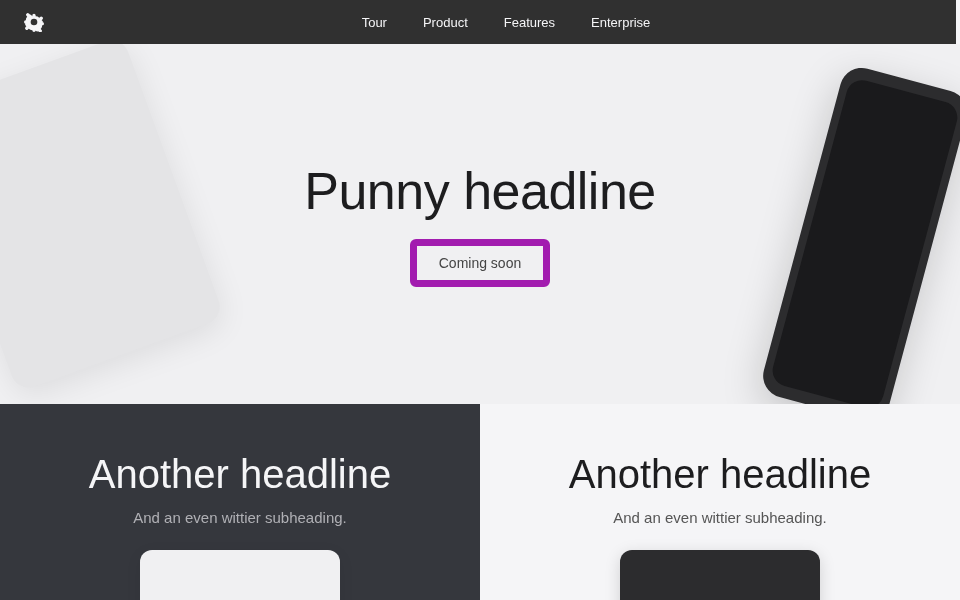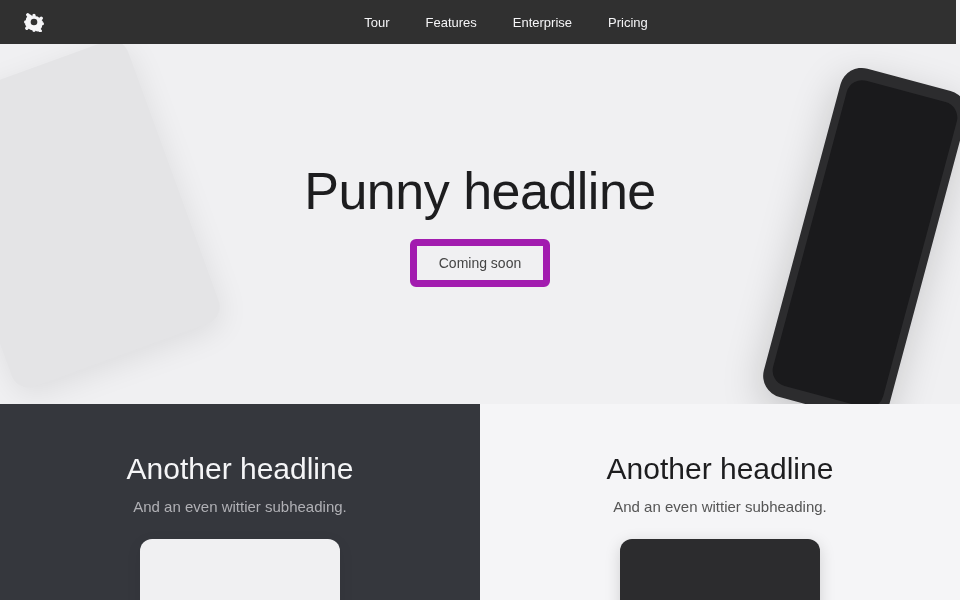--- a/index.html
+++ b/index.html
@@ -113,21 +113,21 @@
       flex-direction: column;
       align-items: center;
     }
     .bottom-card.dark {
       background: #35373d;
     }
     .bottom-card.light {
       background: #f5f5f7;
     }
     .bottom-card-title {
-      font-size: 30px;
+      font-size: 40px;
       font-weight: 400;
       margin-bottom: 12px;
       text-align: center;
     }
     .bottom-card.dark .bottom-card-title { color: #f5f5f7; }
     .bottom-card.light .bottom-card-title { color: #1d1d1f; }
     .bottom-card-sub {
       font-size: 15px;
       text-align: center;
       margin-bottom: 24px;
@@ -155,23 +155,23 @@
 <nav>
   <div class="nav-inner">
     <div class="nav-logo">
 
       <svg viewBox="0 0 24 24" xmlns="http://www.w3.org/2000/svg">
         <path d="M12 2a2 2 0 0 1 1.995 1.85L14 4v1.17a6.002 6.002 0 0 1 4.243 1.587l.172.172.828-.828a2 2 0 0 1 2.953 2.695l-.125.138-.828.828A6.003 6.003 0 0 1 22.83 12H22a2 2 0 0 1 0 4h-.17a6.003 6.003 0 0 1-1.587 4.243l-.172.172.828.828a2 2 0 0 1-2.695 2.953l-.138-.125-.828-.828A6.003 6.003 0 0 1 14 22.83V22a2 2 0 0 1-4 0v-.17a6.003 6.003 0 0 1-4.243-1.587l-.172-.172-.828.828a2 2 0 0 1-2.953-2.695l.125-.138.828-.828A6.003 6.003 0 0 1 1.17 14H2a2 2 0 0 1 0-4h.17A6.003 6.003 0 0 1 3.757 5.757l.172-.172-.828-.828a2 2 0 0 1 2.695-2.953l.138.125.828.828A6.002 6.002 0 0 1 10 5.17V4A2 2 0 0 1 12 2zm0 6a4 4 0 1 0 0 8 4 4 0 0 0 0-8z"></path>
       </svg>
     </div>
     <div class="nav-links">
       <div class="nav-link">Tour</div>
+      <div class="nav-link">Product</div>
       <div class="nav-link">Features</div>
       <div class="nav-link">Enterprise</div>
-      <div class="nav-link">Pricing</div>
     </div>
   </div>
 </nav>
 
 <section class="hero">
 
   <div class="device-left"></div>
 
   <div class="device-right">
     <div class="device-right-screen"></div>

